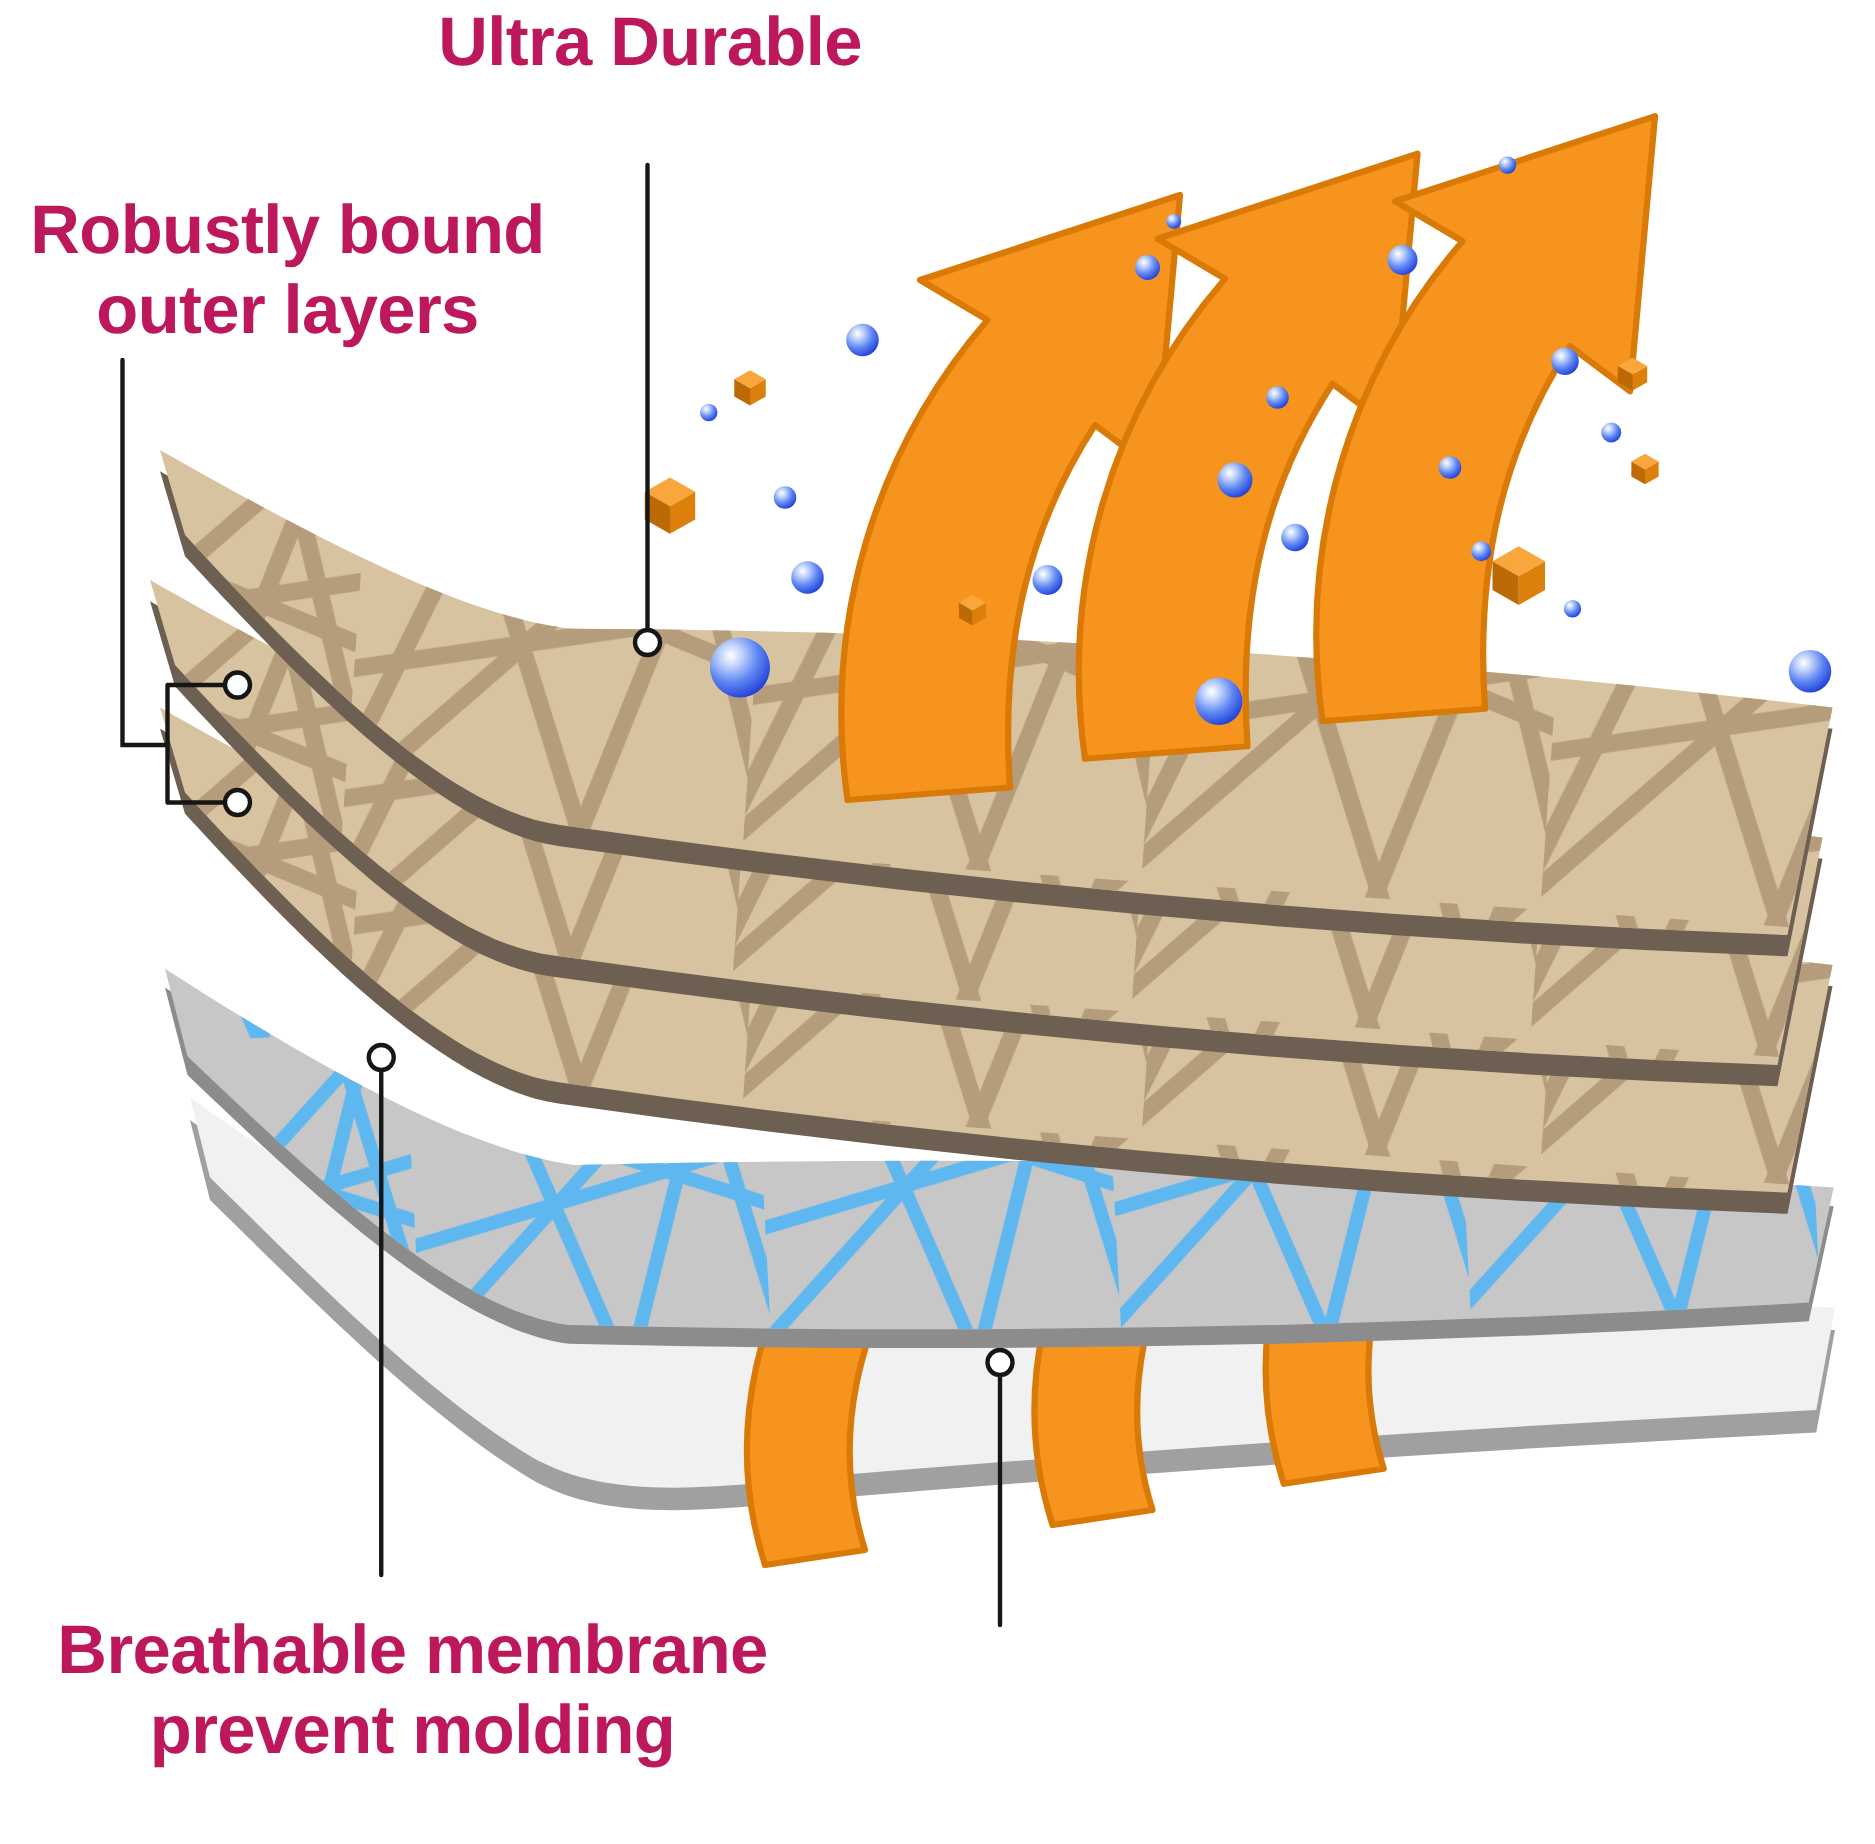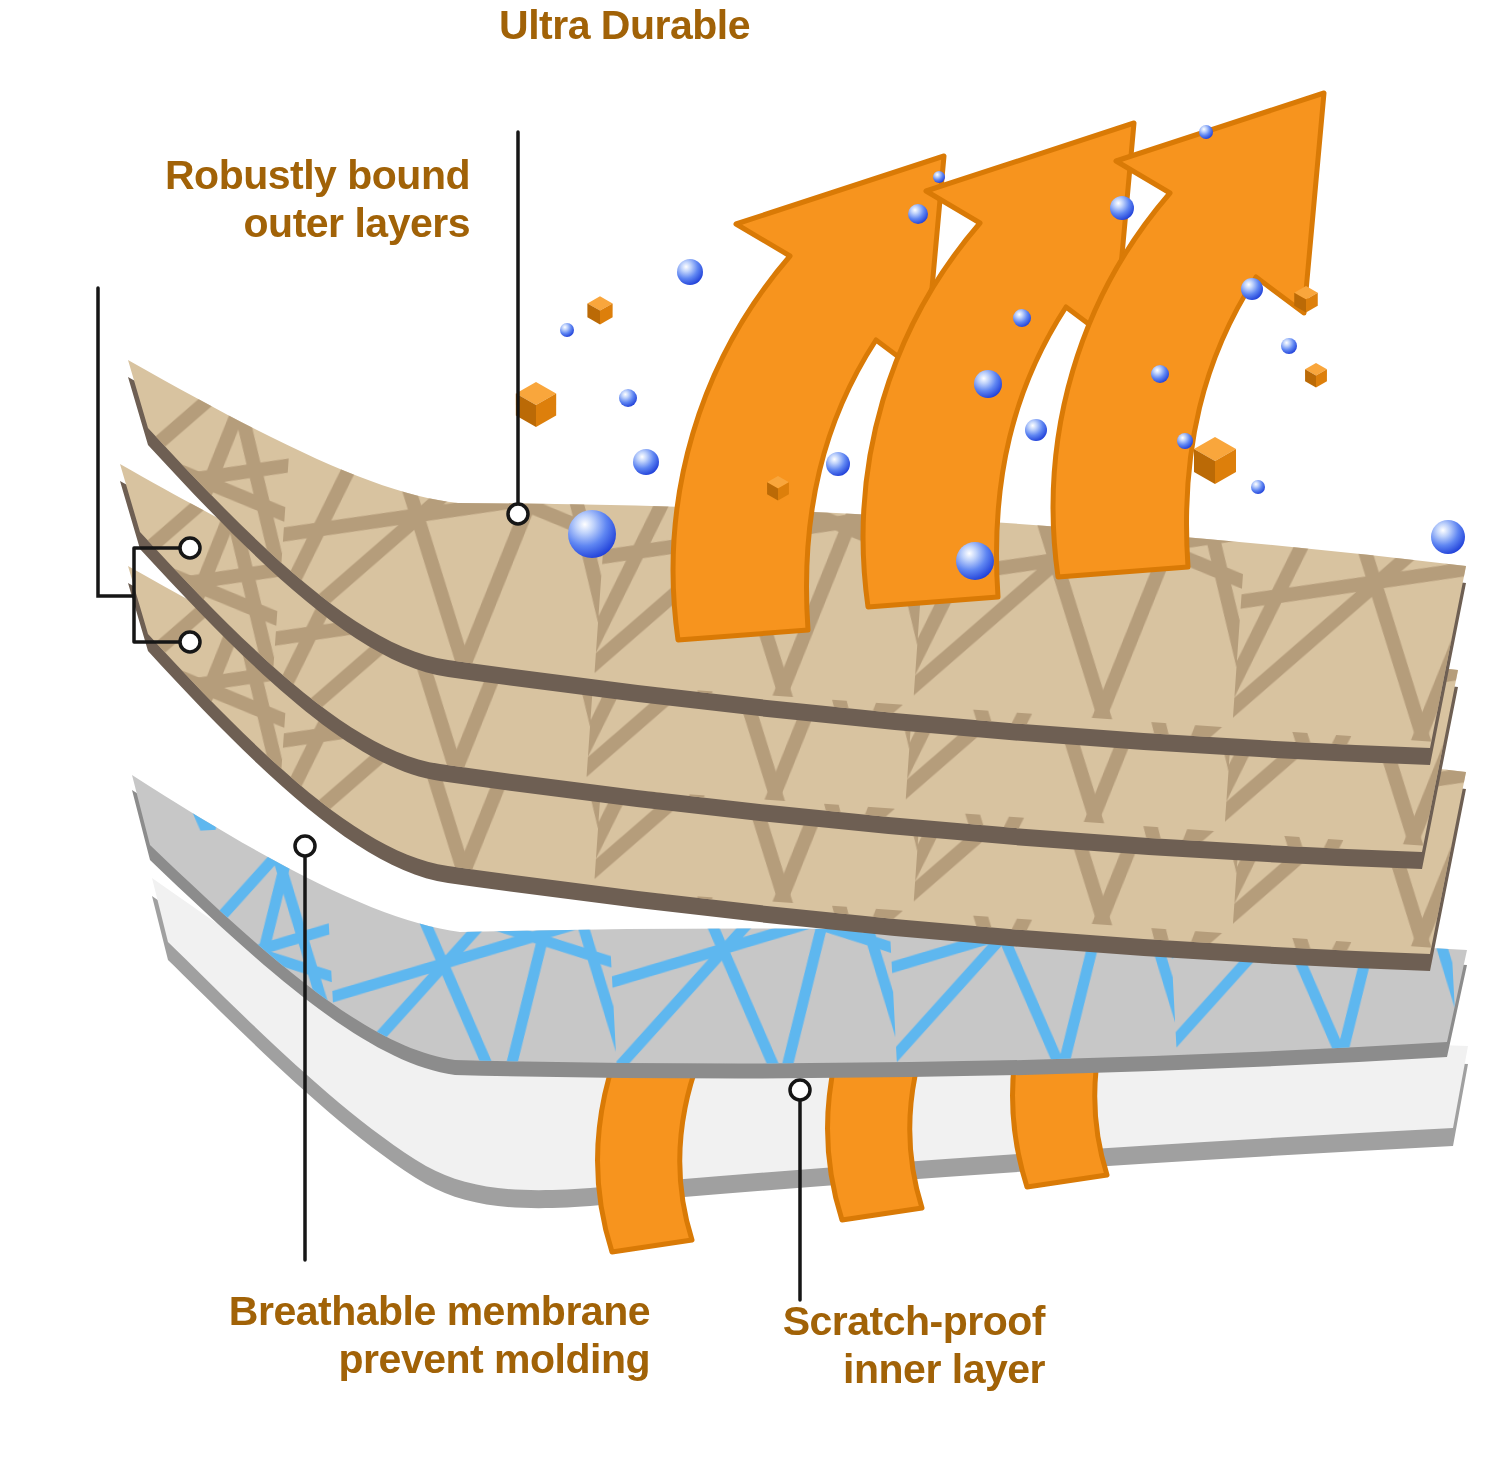--- a/index.html
+++ b/index.html
@@ -1,20 +1,20 @@
 <!DOCTYPE html>
 <html><head>
 <meta charset="utf-8">
 <style>
   html,body{margin:0;padding:0;background:#ffffff;}
   .stage{position:relative;width:1500px;height:1475px;background:#ffffff;overflow:hidden;
          font-family:"Liberation Sans",sans-serif;}
   .stage svg{position:absolute;left:0;top:0;z-index:1;}
-  .lbl{position:absolute;z-index:2;font-weight:bold;color:#a16207;text-align:right;
-       line-height:1.16;font-size:41px;letter-spacing:-0.5px;}
+  .lbl{position:absolute;z-index:2;font-weight:bold;color:#be185d;text-align:center;
+       line-height:1.16;font-size:55px;letter-spacing:-0.5px;}
   #lbl-outer{left:290px;top:2px;width:460px;}
   #lbl-bound{left:-10px;top:152px;width:480px;}
   #lbl-membrane{left:10px;top:1288px;width:640px;}
   #lbl-inner{left:585px;top:1298px;width:460px;}
   .arrow{stroke:#D97A06;stroke-width:5;stroke-linejoin:round;}
   .callout{stroke:#161616;stroke-width:3.5;fill:none;stroke-linecap:round;}
   .dot{fill:#ffffff;stroke:#161616;stroke-width:3.5;}
 </style>
 </head>
 <body>
@@ -159,18 +159,14 @@
   <div class="lbl" id="lbl-bound">
     <div>Robustly bound</div>
     <div>outer layers</div>
   </div>
 
   <div class="lbl" id="lbl-membrane">
     <div>Breathable membrane</div>
     <div>prevent molding</div>
   </div>
 
-  <div class="lbl" id="lbl-inner">
-    <div>Scratch-proof</div>
-    <div>inner layer</div>
-  </div>
 
 </div>
 
 </body></html>

